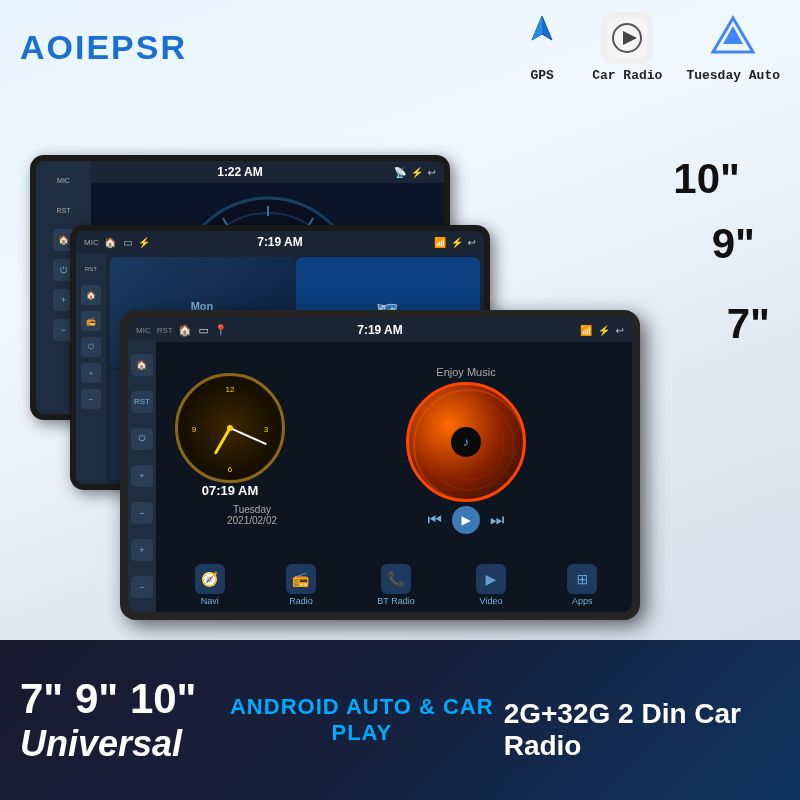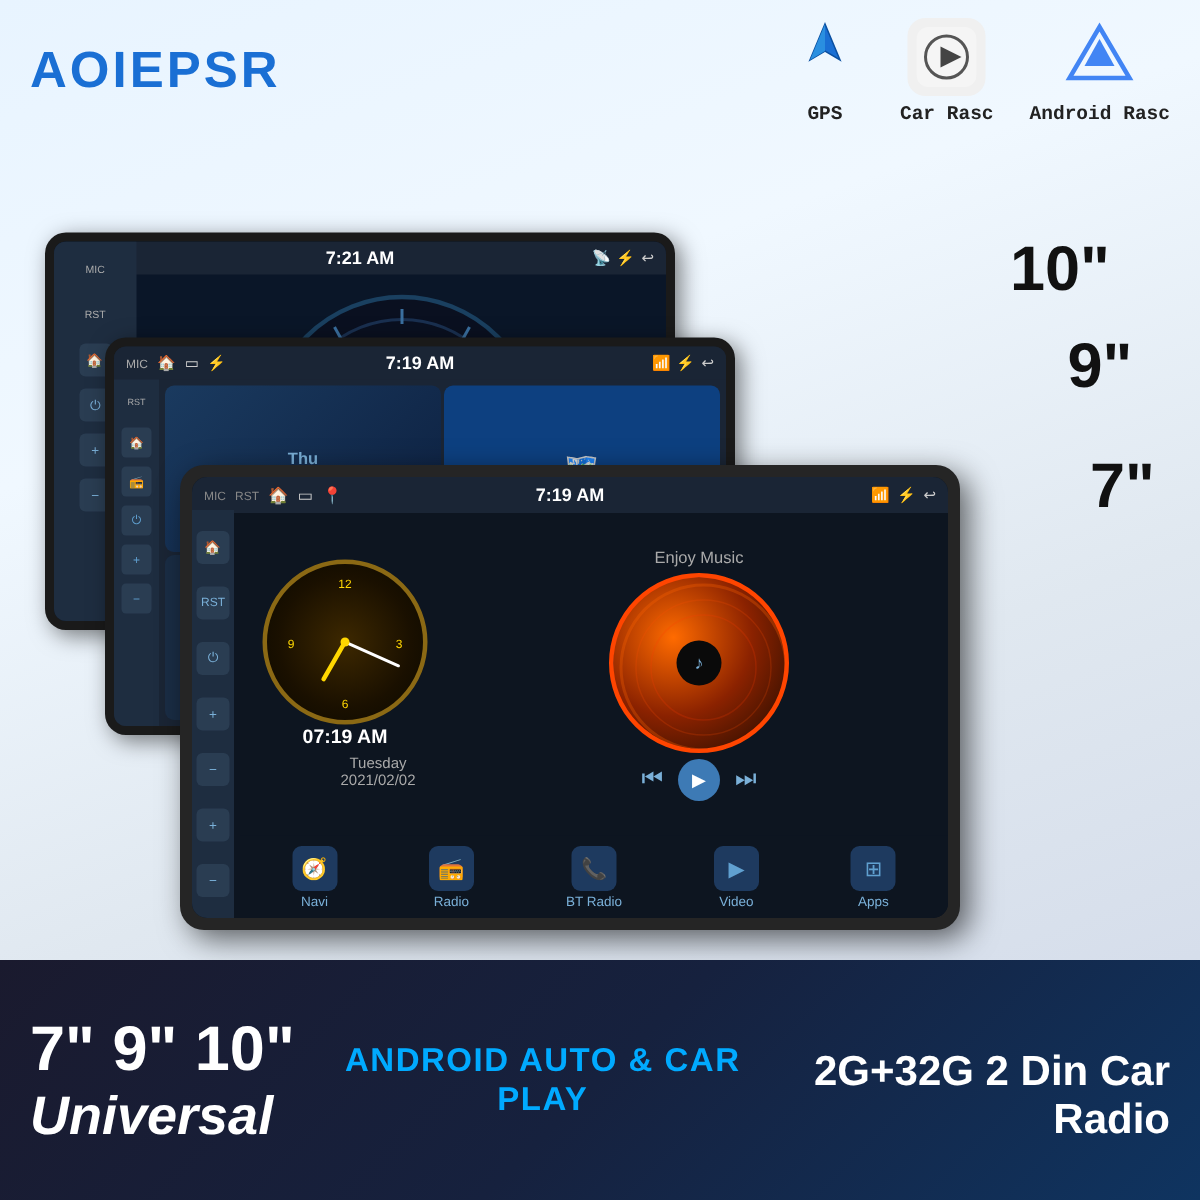--- a/index.html
+++ b/index.html
@@ -497,21 +497,21 @@
       font-weight: 900;
       color: #00aaff;
       text-align: center;
       letter-spacing: 1px;
     }
 
     .product-label {
       font-size: 28px;
       font-weight: 900;
       color: #ffffff;
-      text-align: right;
+      text-align: left;
       margin-top: 20px;
     }
 
     
     .device-9-left {
       position: absolute;
       top: 22px;
       left: 0;
       width: 30px;
       bottom: 0;
@@ -652,46 +652,46 @@
       </div>
 
       <div class="feature-item">
         <div class="carplay-icon">
           <svg width="40" height="40" viewBox="0 0 40 40">
             <rect width="40" height="40" rx="8" fill="#f5f5f5"></rect>
             <circle cx="20" cy="20" r="14" fill="none" stroke="#555" stroke-width="2"></circle>
             <polygon points="16,13 16,27 30,20" fill="#444"></polygon>
           </svg>
         </div>
-        <span class="feature-label">Car Rasc</span>
+        <span class="feature-label">Car Radio</span>
       </div>
 
       <div class="feature-item">
         <div class="feature-icon android-auto-icon">
           <svg width="52" height="52" viewBox="0 0 52 52">
             <polygon points="26,6 46,40 6,40" fill="none" stroke="#4285f4" stroke-width="3"></polygon>
             <polygon points="26,14 26,14 36,32 16,32" fill="#4285f4"></polygon>
           </svg>
         </div>
-        <span class="feature-label">Android Rasc</span>
+        <span class="feature-label">Tuesday Auto</span>
       </div>
 
     </div>
   </div>
 
   <div class="device-10">
     <div class="device-10-screen">
 
       <div class="status-bar">
         <div class="status-bar-left">
           <span class="status-icon">🏠</span>
           <span class="status-icon">▭</span>
           <span class="status-icon">⚡</span>
         </div>
-        <span class="status-bar-time">7:21 AM</span>
+        <span class="status-bar-time">1:22 AM</span>
         <div class="status-bar-icons">
           <span class="status-icon">📡</span>
           <span class="status-icon">⚡</span>
           <span class="status-icon">↩</span>
         </div>
       </div>
 
       <div class="device-10-left">
         <div class="nav-btn" style="font-size:7px;color:#aaa;background:none;">MIC</div>
         <div class="nav-btn" style="font-size:7px;color:#aaa;background:none;">RST</div>
@@ -748,21 +748,21 @@
         <div class="icon-sm" style="font-size:6px;color:#aaa;background:none;">RST</div>
         <div class="icon-sm">🏠</div>
         <div class="icon-sm">📻</div>
         <div class="icon-sm">⏻</div>
         <div class="icon-sm">+</div>
         <div class="icon-sm">−</div>
       </div>
 
       <div class="device-9-content">
         <div class="app-tile" style="background:linear-gradient(135deg,#1a3a5f,#0d2040);">
-          <span style="color:#7ab0d8;font-size:11px;font-weight:bold;">Thu</span>
+          <span style="color:#7ab0d8;font-size:11px;font-weight:bold;">Mon</span>
           <span style="color:#fff;font-size:8px;">Rasc</span>
         </div>
         <div class="app-tile highlight">
           <span class="app-tile-icon">🗺️</span>
         </div>
         <div class="settings-tile">
           <span class="gear-icon-lg">⚙</span>
           <span class="settings-label">Settings</span>
         </div>
         <div class="race-tile">

